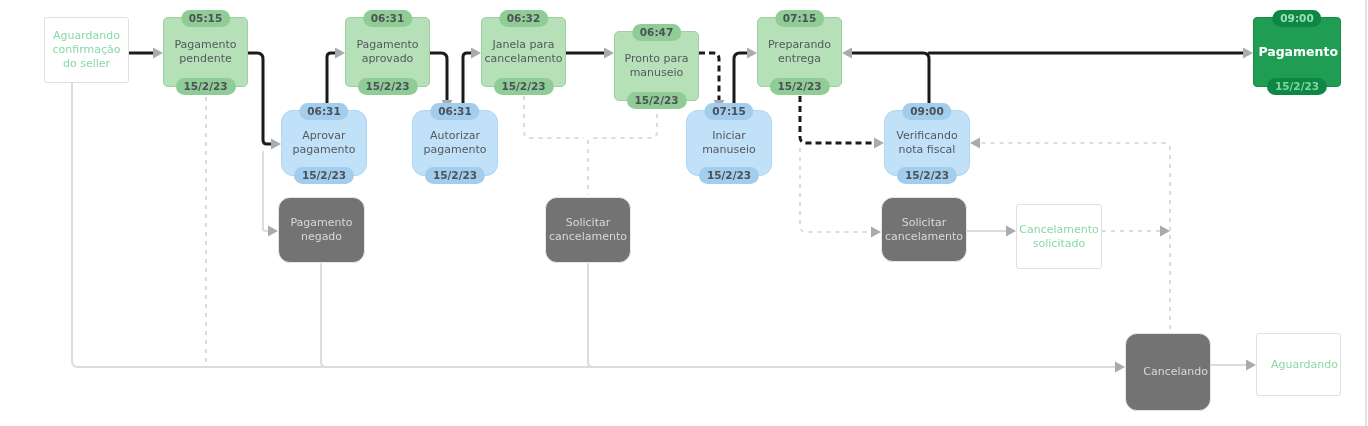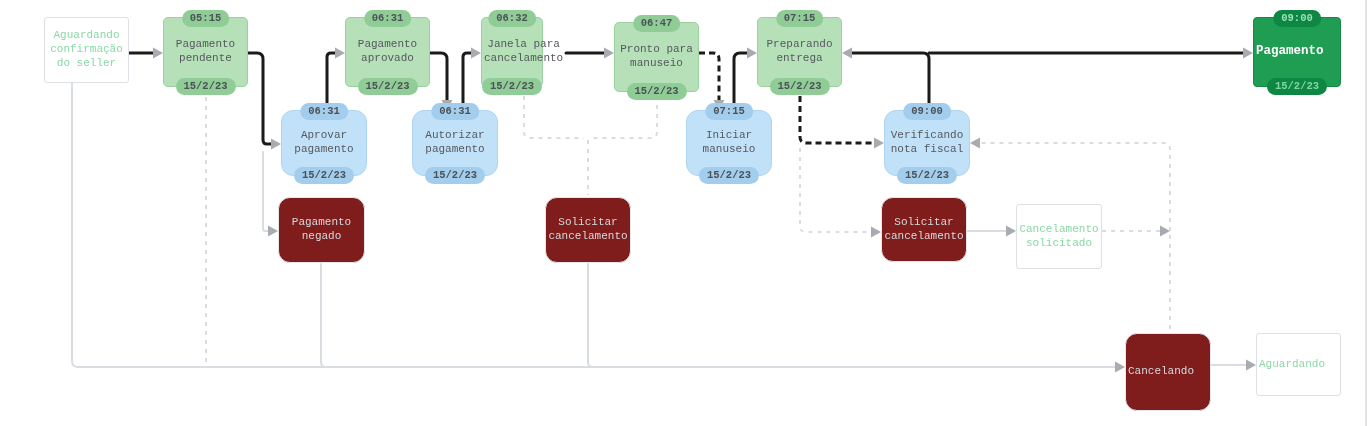--- a/index.html
+++ b/index.html
@@ -4,38 +4,38 @@
 <style>
   html,body{margin:0;padding:0;background:#ffffff;}
   .canvas{position:relative;width:1368px;height:426px;background:#ffffff;overflow:hidden;
           font-family:"DejaVu Sans","Liberation Sans",sans-serif;}
   svg.edges{position:absolute;left:0;top:0;width:1368px;height:426px;}
   path.black-solid{stroke:var(--line-taken,#1b1b1b);stroke-width:3;fill:none;stroke-linecap:round;}
   path.black-dashed{stroke:var(--line-taken,#1b1b1b);stroke-width:3;fill:none;stroke-dasharray:6 4;}
   path.gray-solid{stroke:var(--line-faded,#d9dde2);stroke-width:2;fill:none;stroke-linecap:round;}
   path.gray-dashed{stroke:var(--line-faded,#d9dde2);stroke-width:2;fill:none;stroke-dasharray:4 5;}
   polygon.arrowhead{fill:var(--arrow,#a8acb1);stroke:none;}
-  .node{position:absolute;box-sizing:border-box;display:flex;align-items:center;justify-content:flex-start;
-        text-align:center;font-size:11px;line-height:1.25;cursor:default;font-family:Liberation Mono, monospace;}
+  .node{position:absolute;box-sizing:border-box;display:flex;align-items:center;justify-content:flex-end;
+        text-align:center;font-size:11px;line-height:1.25;cursor:default;}
   .node .label{padding:0 2px;}
   .badge{position:absolute;left:50%;transform:translateX(-50%);font-size:10.5px;font-weight:bold;
          padding:2px 8px;border-radius:9px;white-space:nowrap;}
   .badge.time{top:-8px;}
   .badge.date{bottom:-9px;}
   .node.state{background:var(--state-bg,#b6e0b8);border:1px solid var(--state-border,#9cd0a0);
               border-radius:5px;color:#54595e;}
   .node.state .badge{background:var(--state-badge,#90cc96);color:#4c5157;}
   .node.action{background:var(--action-bg,#c1e1f8);border:1px solid var(--action-border,#aed5f1);
                border-radius:12px;color:#54595e;}
   .node.action .badge{background:var(--action-badge,#a3cdec);color:#4c5157;}
   .node.final{background:var(--final-bg,#1f9e53);border:1px solid var(--final-border,#158a45);
               border-radius:4px;color:#ffffff;font-weight:bold;font-size:12.5px;}
   .node.final .badge.time{background:var(--final-badge,#0d8743);color:#9ae0b8;}
   .node.final .badge.date{background:var(--final-badge,#0d8743);color:#7fd6a1;}
-  .node.ghost{background:#7f1d1d;border:1.5px solid var(--ghost-border,#e3e6ea);border-radius:12px;
+  .node.ghost{background:#737373;border:1.5px solid var(--ghost-border,#e3e6ea);border-radius:12px;
               color:var(--ghost-text,#d5d9dd);}
   .node.plain{background:#ffffff;border:1.5px solid var(--plain-border,#dde1e5);border-radius:3px;
               color:var(--plain-text,#89d8a6);}
   .divider{position:absolute;top:0;left:1365px;width:1.5px;height:426px;background:#dfe2e6;}
 </style>
 </head>
 <body>
 
 <div class="canvas">
   <svg class="edges" id="edges-svg" viewBox="0 0 1368 426" xmlns="http://www.w3.org/2000/svg">
@@ -100,26 +100,26 @@
       <div class="node state" style="left: 345px; top: 17px; width: 85px; height: 70px;">
         <div class="badge time">06:31</div>
         <div class="label">Pagamento aprovado</div>
         <div class="badge date">15/2/23</div>
       </div>
       <div class="node action" style="left: 412px; top: 110px; width: 86px; height: 66px;">
         <div class="badge time">06:31</div>
         <div class="label">Autorizar pagamento</div>
         <div class="badge date">15/2/23</div>
       </div>
-      <div class="node state" style="left: 481px; top: 17px; width: 62px; height: 70px;">
+      <div class="node state" style="left: 481px; top: 17px; width: 85px; height: 70px;">
         <div class="badge time">06:32</div>
         <div class="label">Janela para cancelamento</div>
         <div class="badge date">15/2/23</div>
       </div>
-      <div class="node state" style="left: 614px; top: 22px; width: 85px; height: 70px;">
+      <div class="node state" style="left: 614px; top: 31px; width: 85px; height: 70px;">
         <div class="badge time">06:47</div>
         <div class="label">Pronto para manuseio</div>
         <div class="badge date">15/2/23</div>
       </div>
       <div class="node action" style="left: 686px; top: 110px; width: 86px; height: 66px;">
         <div class="badge time">07:15</div>
         <div class="label">Iniciar manuseio</div>
         <div class="badge date">15/2/23</div>
       </div>
       <div class="node state" style="left: 757px; top: 17px; width: 85px; height: 70px;">

